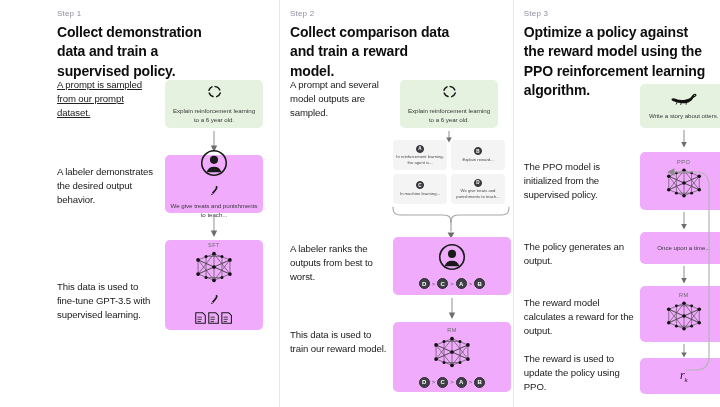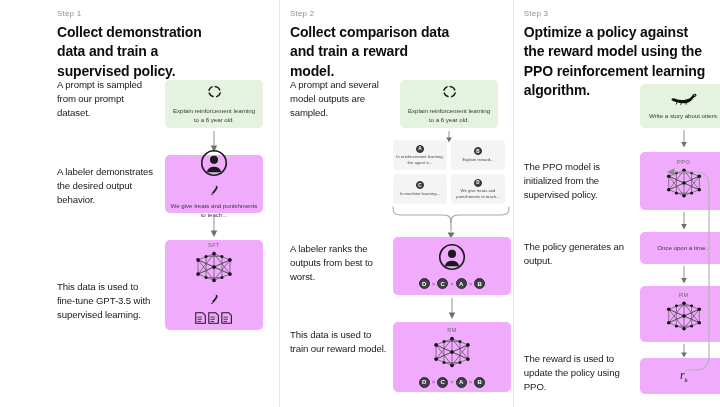--- a/index.html
+++ b/index.html
@@ -142,21 +142,21 @@
 </style>
 </head>
 <body>
 
 <div id="diagram">
 
   <div class="step-col c1">
     <div class="step-label">Step 1</div>
     <div class="step-title">Collect demonstration data and train a supervised policy.</div>
 
-    <div class="row" style="top:78px;">
+    <div class="row" style="top:78px;text-decoration:underline;">
       <div class="caption">A prompt is sampled from our prompt dataset.</div>
     </div>
 
     <div class="card green" style="position:absolute;left:118px;top:80px;width:98px;height:48px;">
       <span style="margin-bottom:4px;">
         <svg width="15" height="15" viewBox="0 0 24 24" fill="none" stroke="#1a1a1a" stroke-width="2.4" stroke-linecap="round">
           <path d="M20.5 9.5 A9 9 0 0 0 13 4.2"></path>
           <path d="M21.2 14.5 A9 9 0 0 1 15.5 20.2"></path>
           <path d="M9.6 20.1 A9 9 0 0 1 3.6 14.6"></path>
           <path d="M3.1 10.0 A9 9 0 0 1 8.0 4.6"></path>
@@ -440,20 +440,23 @@
     <div class="card" style="position:absolute;left:126px;top:232px;width:88px;height:32px;">
       <div class="card-text">Once upon a time...</div>
     </div>
     <div class="arrow" style="left:166px;top:266px;">
       <svg width="8" height="18" viewBox="0 0 8 18">
           <line x1="4" y1="0" x2="4" y2="12" stroke="#9a9a9a" stroke-width="1.1"></line>
           <path d="M4 17.5 L1.2 12 L6.8 12 Z" fill="#6e6e6e"></path>
         </svg>
     </div>
 
+    <div class="row" style="top:296px;">
+      <div class="caption">The reward model calculates a reward for the output.</div>
+    </div>
     <div class="card" style="position:absolute;left:126px;top:286px;width:88px;height:56px;">
       <div class="card-tag">RM</div>
       <span>
         <svg width="44" height="34" viewBox="0 0 52 40">
           <g stroke="#444" stroke-width="0.7" fill="none">
             <path d="M8 12 L26 5 L44 12 L44 28 L26 35 L8 28 Z"></path>
             <path d="M8 12 L26 20 L44 12 M8 28 L26 20 L44 28 M26 5 L26 20 L26 35"></path>
             <path d="M8 12 L44 28 M44 12 L8 28 M8 12 L26 35 M44 12 L26 35 M26 5 L8 28 M26 5 L44 28"></path>
             <path d="M17 8 L35 8 M17 32 L35 32 M17 8 L17 32 M35 8 L35 32"></path>
           </g>

